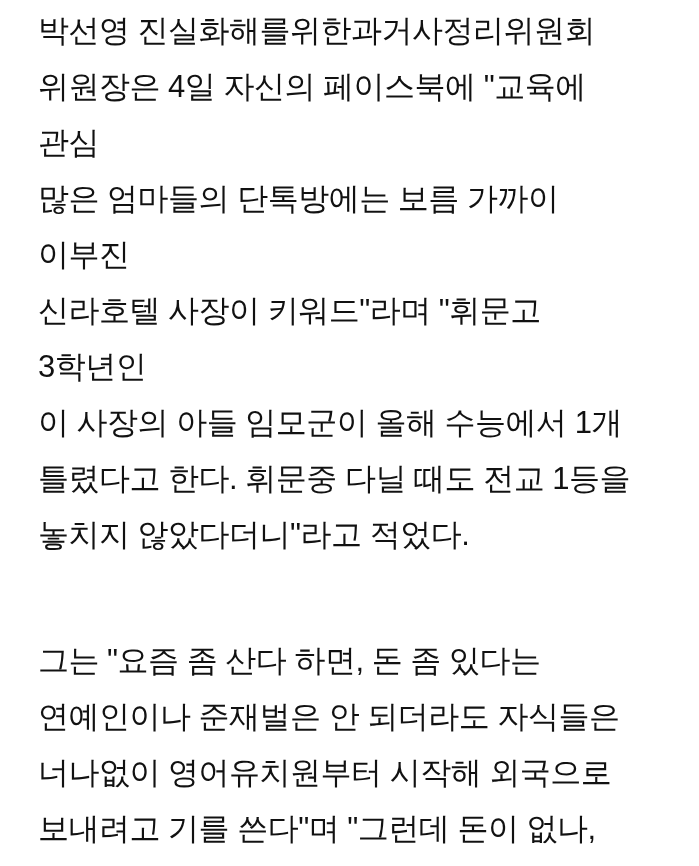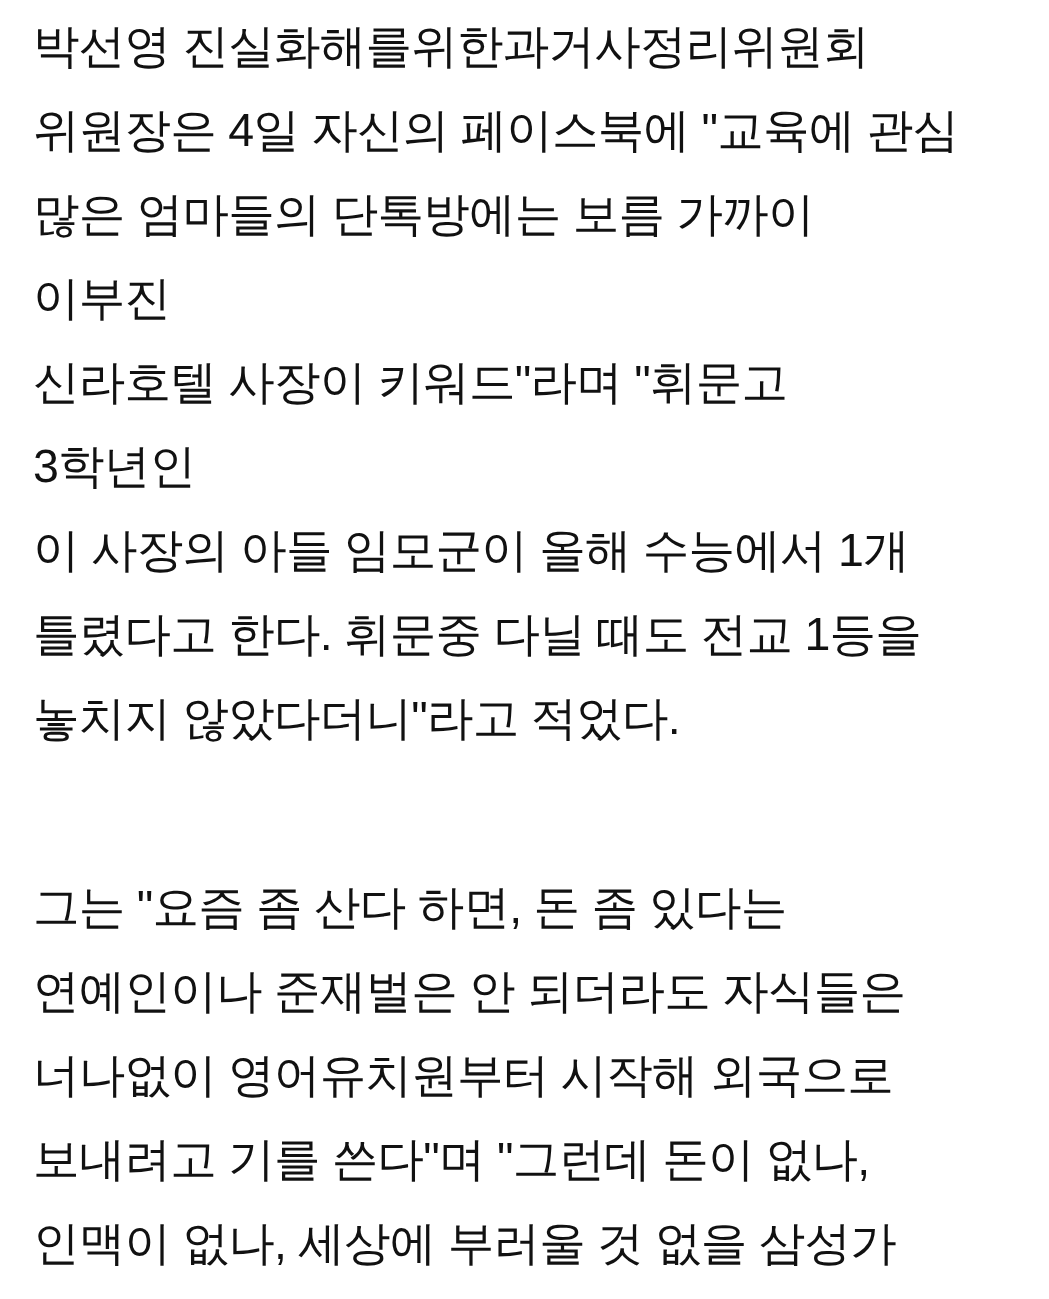--- a/index.html
+++ b/index.html
@@ -10,21 +10,21 @@
     width: 699px;
     height: 866px;
     background: #ffffff;
     overflow: hidden;
     font-family: "Liberation Sans", sans-serif;
   }
   .article-page {
     box-sizing: border-box;
     width: 699px;
     height: 866px;
-    padding: 3px 58px 0 22px;
+    padding: 3px 58px 0 38px;
   }
   .article-paragraph {
     margin: 0 0 70px 0;
     font-size: 31px;
     line-height: 56px;
     font-weight: 400;
     color: #111111;
     letter-spacing: -0.5px;
     white-space: pre-line;
     word-break: keep-all;

